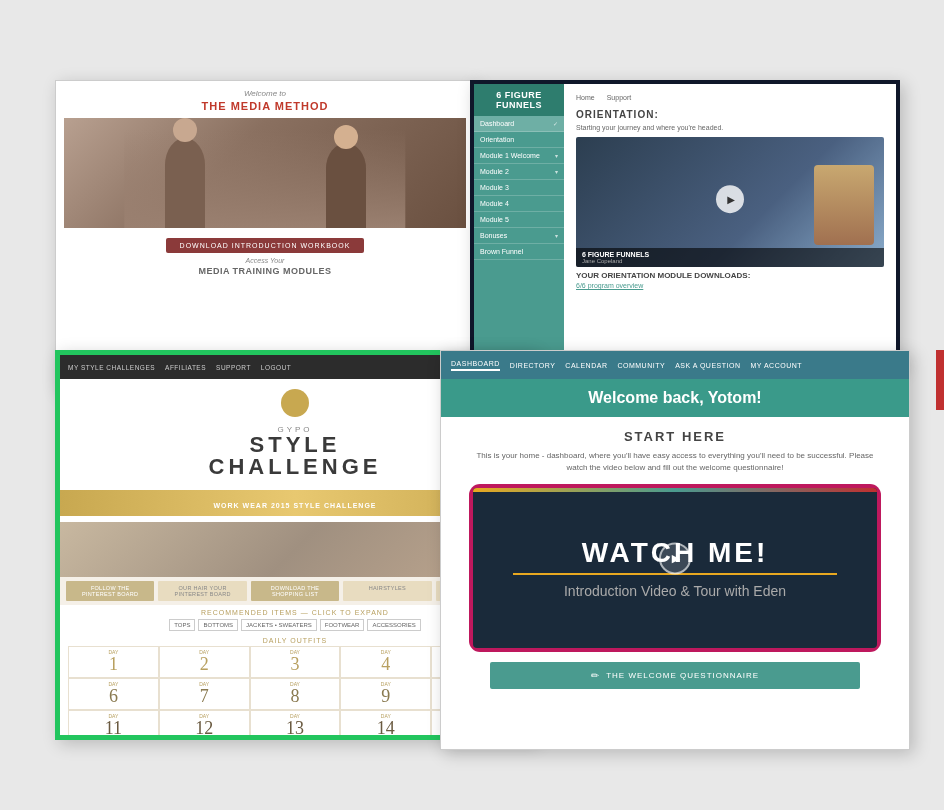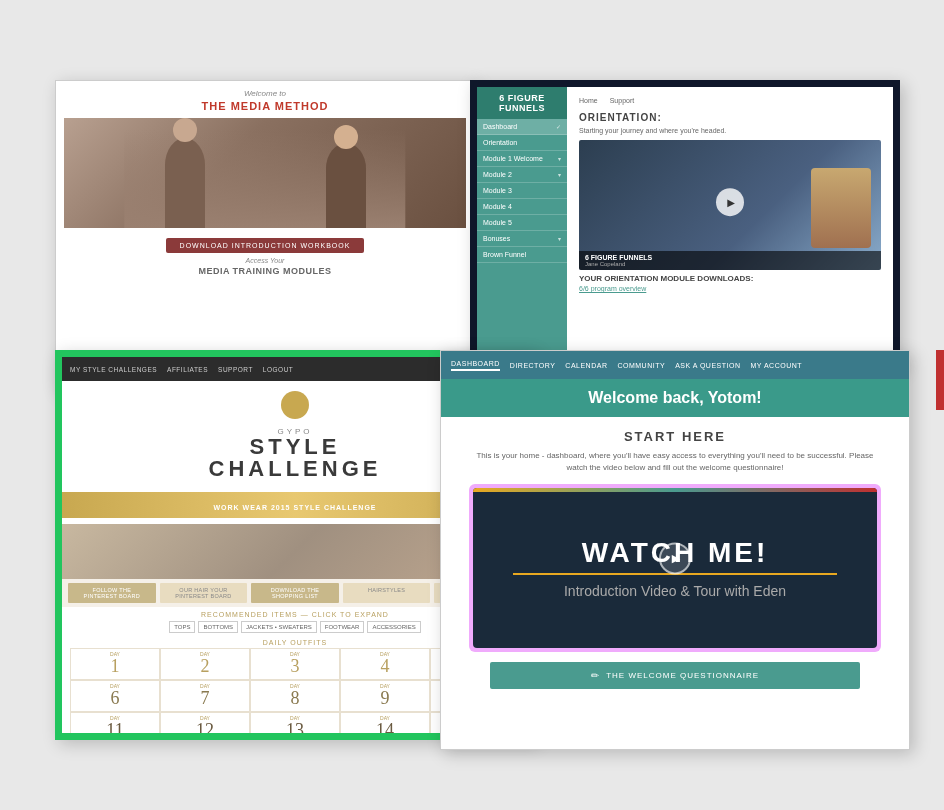--- a/index.html
+++ b/index.html
@@ -157,21 +157,21 @@
     }
 
     
     .six-figure {
       position: absolute;
       top: 80px;
       left: 470px;
       width: 430px;
       height: 290px;
       background: #fff;
-      border: 7px solid #0f172a;
+      border: 4px solid #0f172a;
       box-shadow: 4px 4px 16px rgba(0,0,0,0.2);
       overflow: hidden;
       display: flex;
       justify-content: center;
     }
     .sf-sidebar {
       width: 90px;
       background: #4a9b8f;
       flex-shrink: 0;
     }
@@ -304,21 +304,21 @@
     }
 
     
     .style-challenge {
       position: absolute;
       top: 350px;
       left: 55px;
       width: 480px;
       height: 390px;
       background: #fff;
-      border: 7px solid #22c55e;
+      border: 5px solid #22c55e;
       box-shadow: 4px 4px 16px rgba(0,0,0,0.2);
       overflow: hidden;
     }
     .sc-nav {
       background: #2c2c2c;
       height: 24px;
       display: flex;
       align-items: center;
       padding: 0 8px;
       gap: 10px;
@@ -512,22 +512,22 @@
       margin-bottom: 6px;
     }
     .db-description {
       text-align: center;
       font-size: 8px;
       color: #666;
       line-height: 1.5;
       margin-bottom: 10px;
     }
     .db-video-container {
-      background: #f0abfc;
-      border-radius: 6px;
+      background: #be185d;
+      border-radius: 11px;
       padding: 4px;
       margin-bottom: 10px;
     }
     .db-video-inner {
       background: #1a2a3a;
       border-radius: 4px;
       height: 160px;
       position: relative;
       display: flex;
       flex-direction: column;

